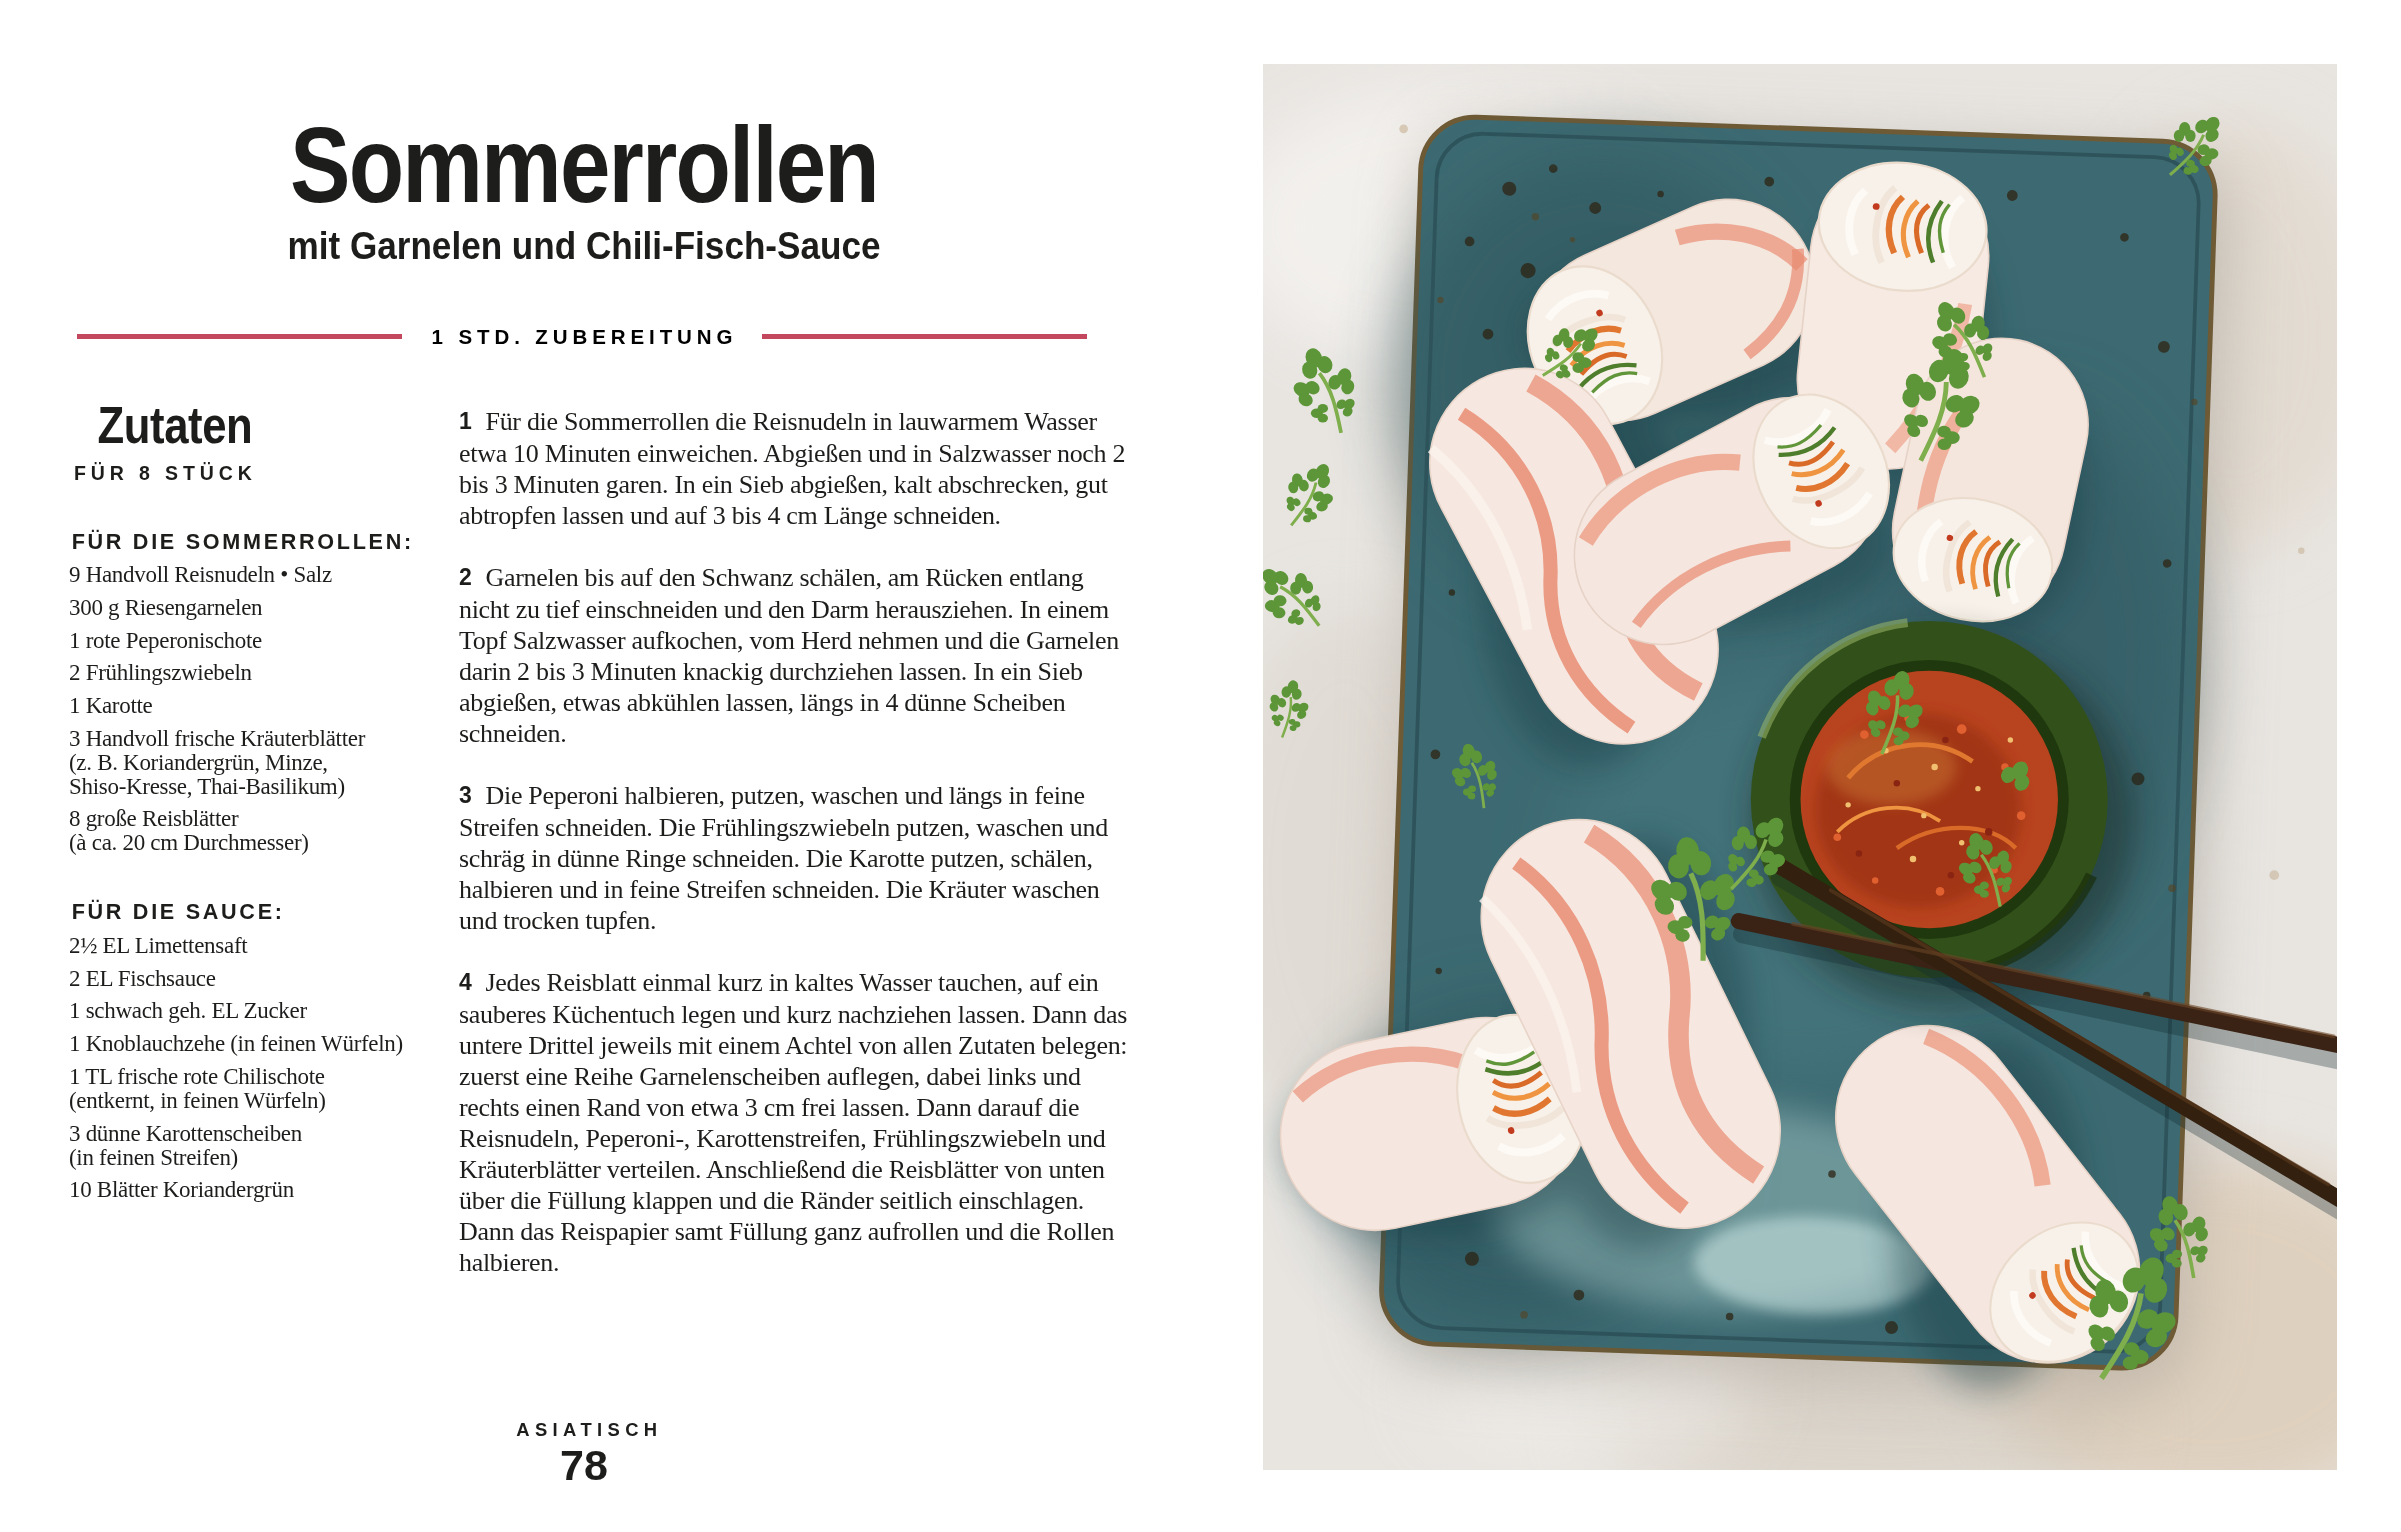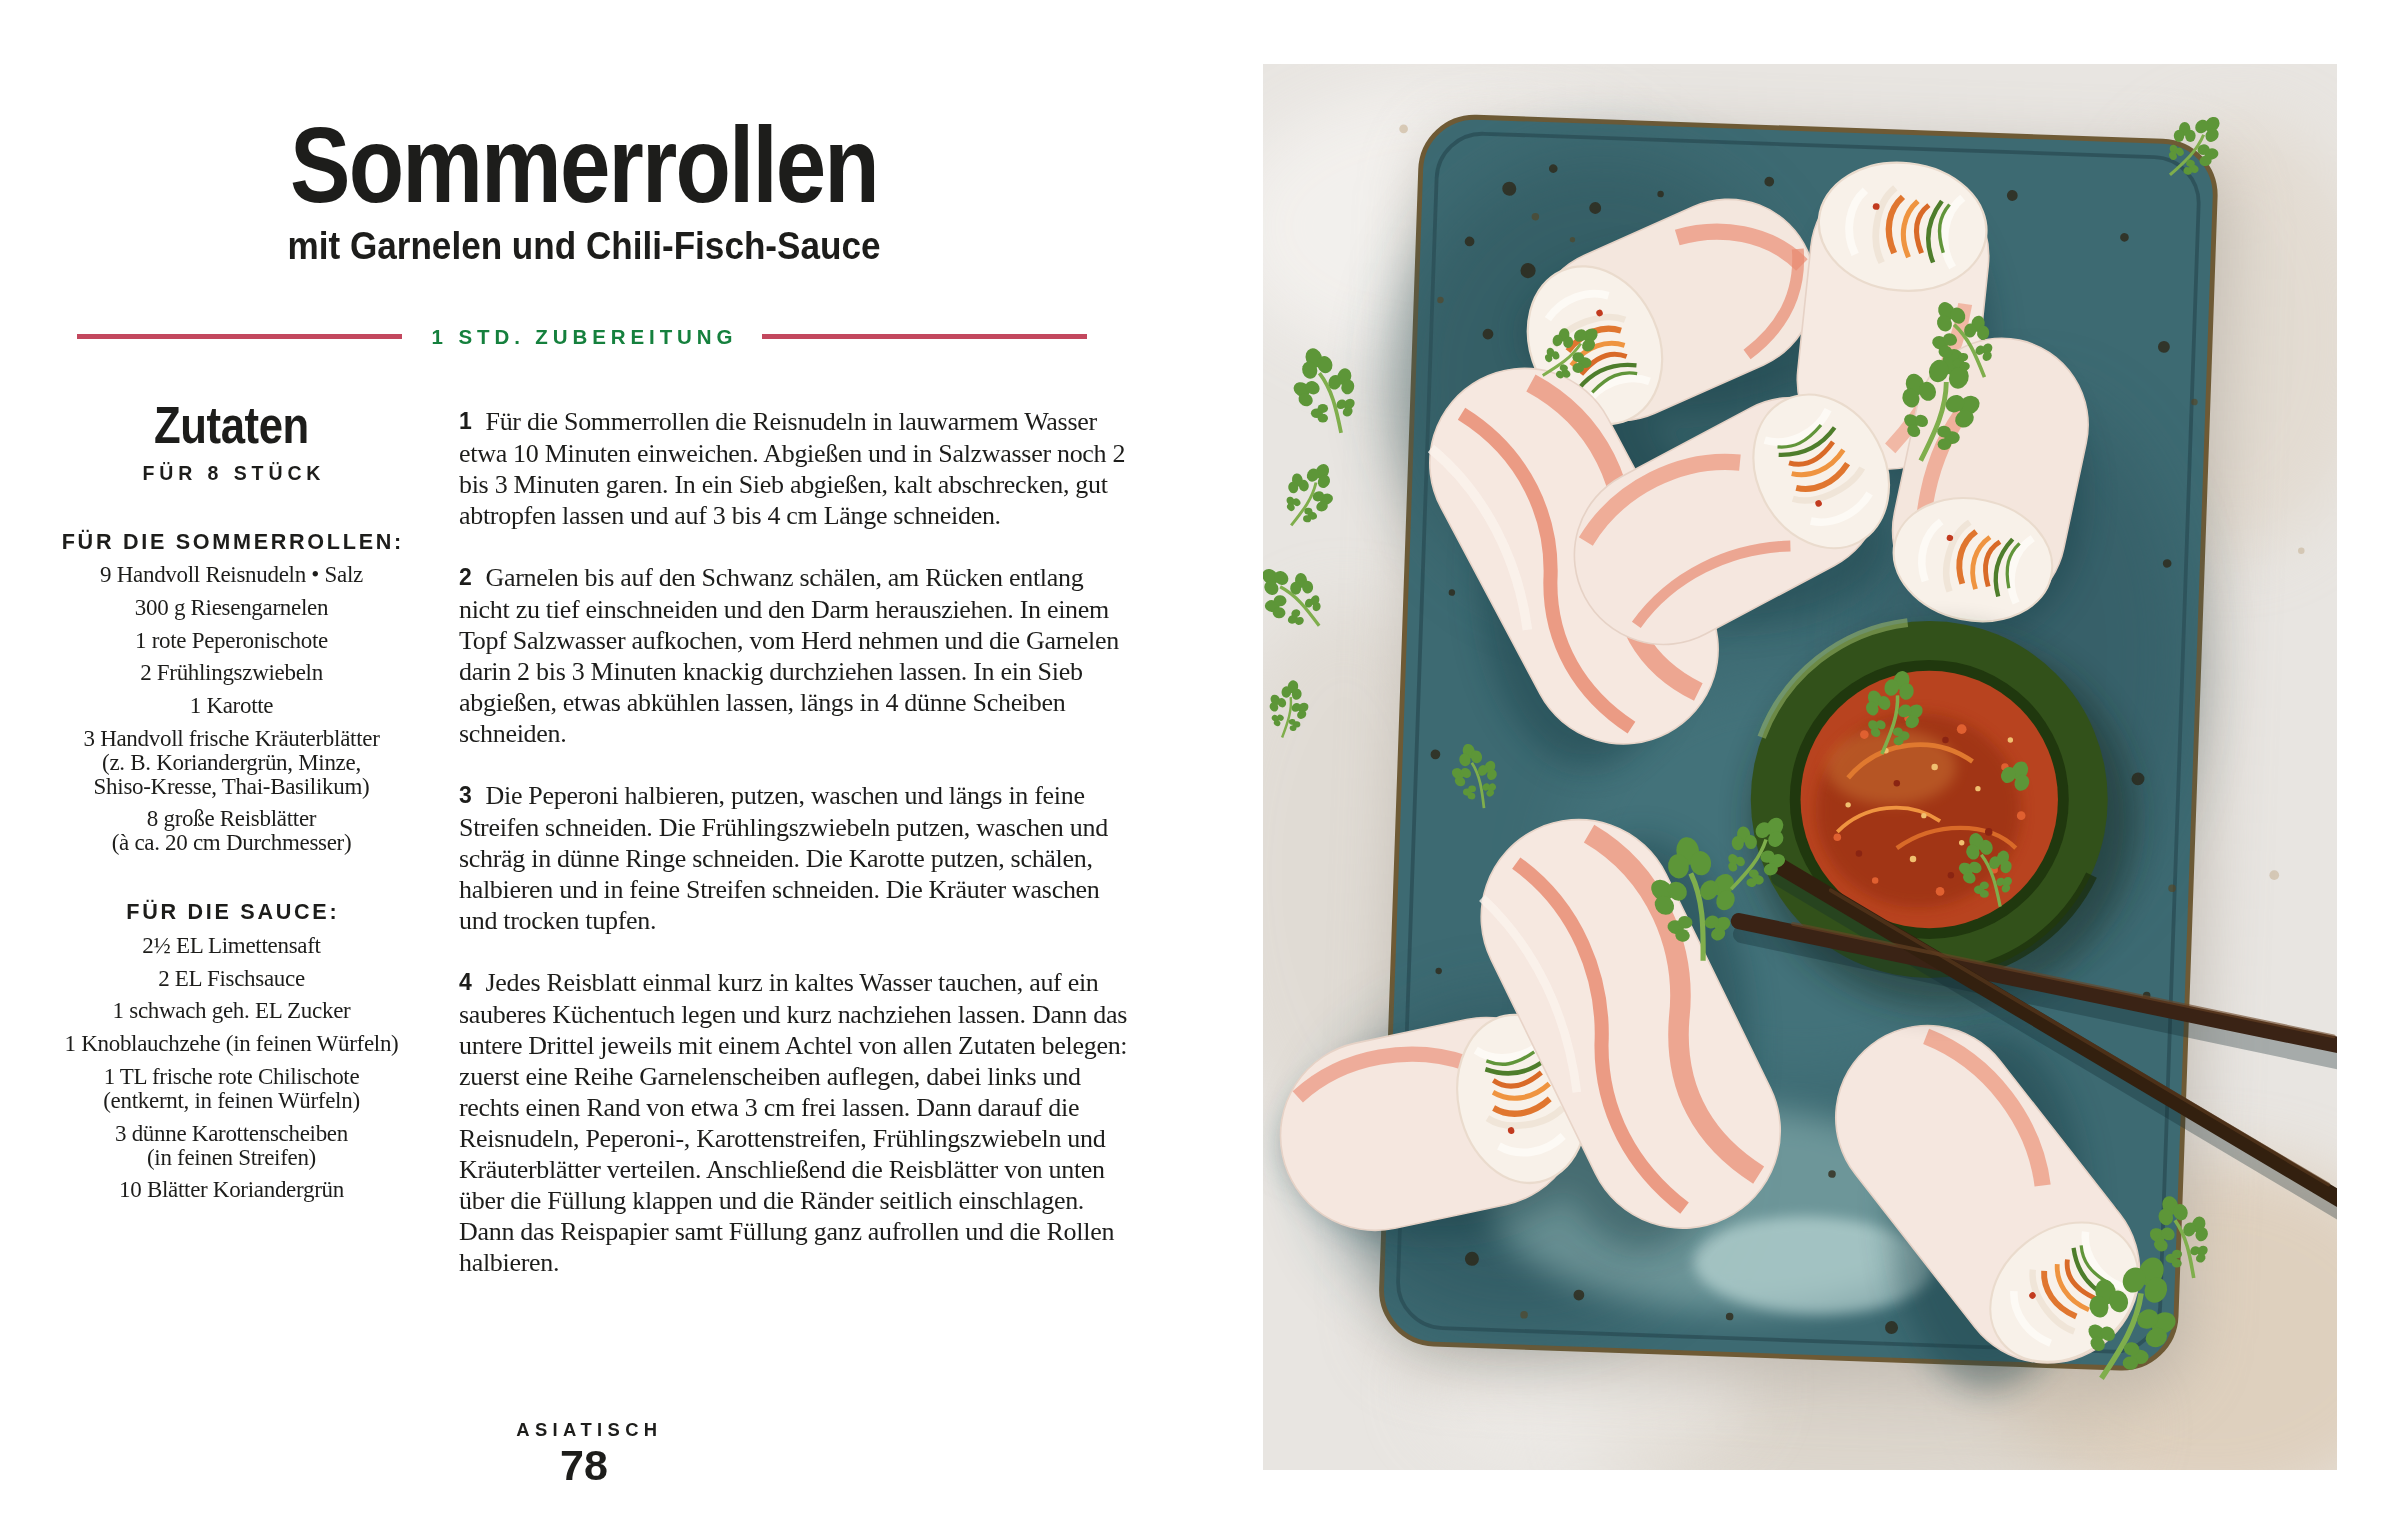--- a/index.html
+++ b/index.html
@@ -21,25 +21,25 @@
     font-family:"Liberation Sans",sans-serif;font-weight:700;font-size:39px;line-height:1;
     transform:scaleX(.9);transform-origin:50% 50%;color:#1d1d1b;
   }
   .divider{
     left:77px;top:324px;width:1010px;height:25px;
     display:flex;align-items:center;gap:25px;
   }
   .divider .line{flex:1;height:4.9px;background:#c3485e;}
   .divider .label{
     font-family:"Liberation Sans",sans-serif;font-weight:700;font-size:20.5px;
-    letter-spacing:4.9px;padding-left:4.9px;color:#15803d;white-space:nowrap;
-  }
-
-  
-  .ingredients{left:53px;top:399px;width:357px;text-align:center;}
+    letter-spacing:4.9px;padding-left:4.9px;color:#000000;white-space:nowrap;
+  }
+
+  
+  .ingredients{left:69px;top:399px;width:357px;}
   .ing-heading{
     font-family:"Liberation Sans",sans-serif;font-weight:700;font-size:52px;line-height:52px;
     letter-spacing:-0.5px;transform:scaleX(.84);transform-origin:50% 50%;
   }
   .ing-portion{
     margin-top:12px;font-family:"Liberation Sans",sans-serif;font-weight:700;font-size:19.5px;
     letter-spacing:4.9px;padding-left:4.9px;line-height:21.6px;
   }
   .ing-sec-title{
     margin-top:44px;font-family:"Liberation Sans",sans-serif;font-weight:700;font-size:21.6px;

